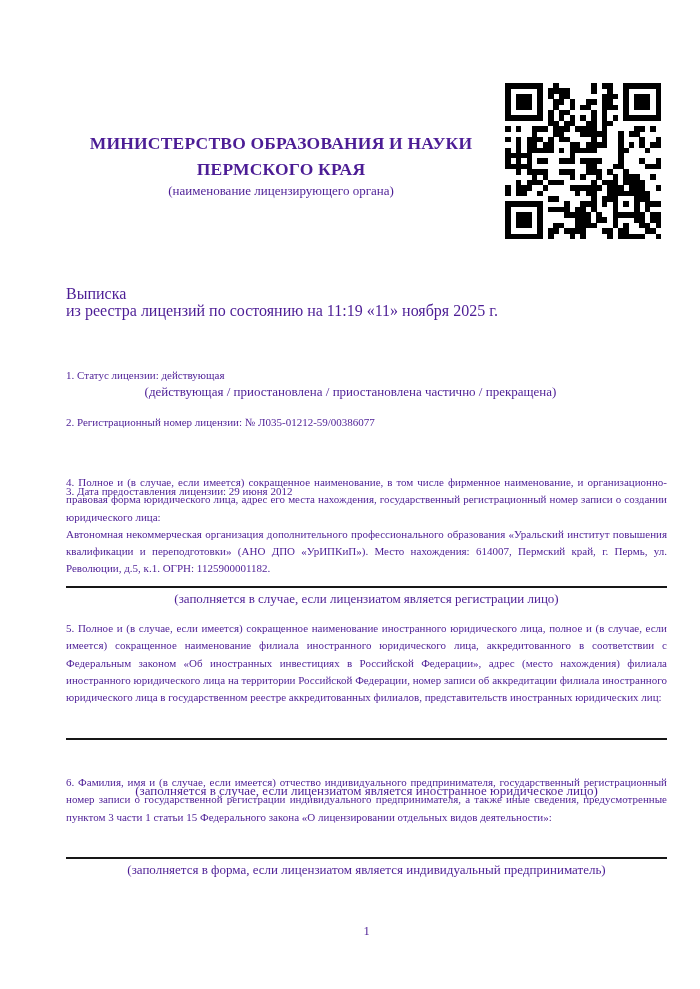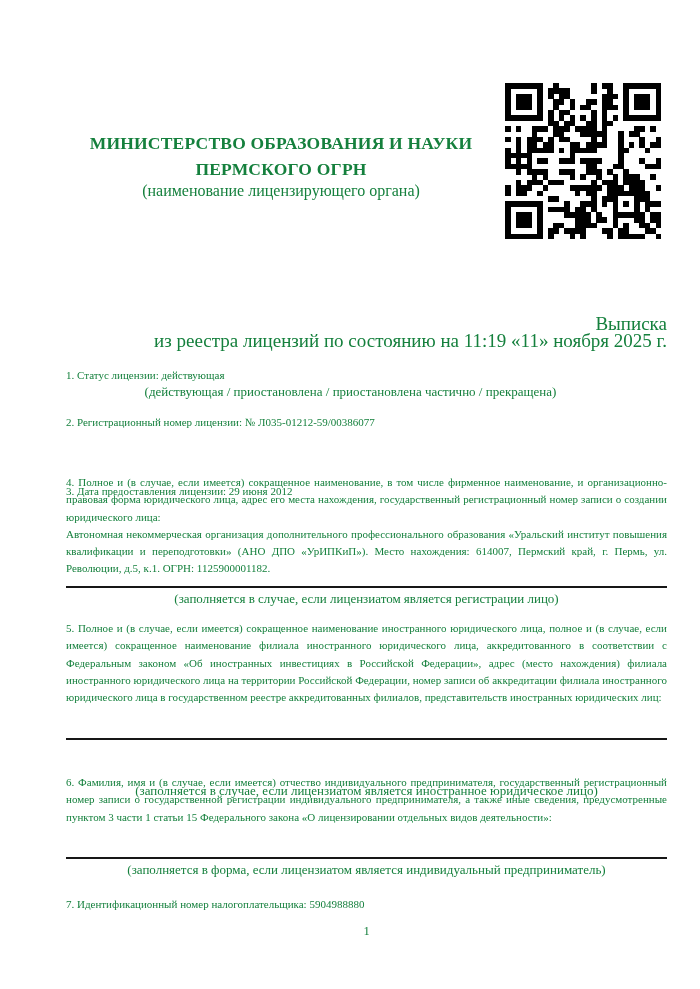--- a/index.html
+++ b/index.html
@@ -3,35 +3,35 @@
 <meta charset="utf-8">
 <style>
   html, body { margin: 0; padding: 0; background: #ffffff; }
   .page {
     position: relative;
     width: 700px;
     height: 989px;
     background: #ffffff;
     overflow: hidden;
     font-family: "Liberation Serif", "DejaVu Serif", serif;
-    color: #15803d;
+    color: #4c1d95;
   }
   .abs { position: absolute; left: 66px; width: 601px; }
 
   
   .qr-box { position: absolute; left: 505px; top: 83px; width: 156px; height: 156px; }
   .qr-box svg { display: block; width: 156px; height: 156px; }
 
   
   .header-block { left: 66px; top: 130px; width: 430px; text-align: center; }
   .ministry-line { font-size: 17.5px; line-height: 26px; font-weight: bold; letter-spacing: 0.2px; }
-  .header-caption { font-size: 16px; line-height: 13px; margin-top: 2px; font-weight: normal; }
+  .header-caption { font-size: 13px; line-height: 13px; margin-top: 2px; font-weight: normal; }
 
   
-  .doc-title { top: 315px; text-align: right; font-size: 19px; line-height: 17.3px; }
+  .doc-title { top: 285px; text-align: left; font-size: 16px; line-height: 17.3px; }
 
   
   .body-text { font-size: 11px; line-height: 17.3px; }
   .just { text-align: justify; text-justify: inter-word; }
   .rule { position: absolute; left: 66px; width: 601px; height: 2px; background: #161616; }
   .rule-caption { font-size: 13px; line-height: 13px; text-align: center; }
   .shift-left { position: relative; left: -16px; }
   .page-number { top: 924px; text-align: center; font-size: 12.5px; line-height: 15px; }
 </style>
 </head>
@@ -454,21 +454,21 @@
           <rect x="23" y="28" width="1.03" height="1.03"></rect>
           <rect x="24" y="28" width="1.03" height="1.03"></rect>
           <rect x="25" y="28" width="1.03" height="1.03"></rect>
           <rect x="28" y="28" width="1.03" height="1.03"></rect>
         </g>
       </svg>
   </div>
 
   <div class="abs header-block">
     <div class="ministry-line">МИНИСТЕРСТВО ОБРАЗОВАНИЯ И НАУКИ</div>
-    <div class="ministry-line">ПЕРМСКОГО ОГРН</div>
+    <div class="ministry-line">ПЕРМСКОГО КРАЯ</div>
     <div class="header-caption">(наименование лицензирующего органа)</div>
   </div>
 
   <div class="abs doc-title">
     <div>Выписка</div>
     <div>из реестра лицензий по состоянию на 11:19 «11» ноября 2025 г.</div>
   </div>
 
   <div class="abs body-text" style="top:367px;">1. Статус лицензии: действующая</div>
   <div class="abs rule-caption" style="top:385px;">
@@ -487,17 +487,16 @@
   <div class="abs rule-caption" style="top:592px;">(заполняется в случае, если лицензиатом является регистрации лицо)</div>
 
   <div class="abs body-text just" style="top:620px;">5. Полное и (в случае, если имеется) сокращенное наименование иностранного юридического лица, полное и (в случае, если имеется) сокращенное наименование филиала иностранного юридического лица, аккредитованного в соответствии с Федеральным законом «Об иностранных инвестициях в Российской Федерации», адрес (место нахождения) филиала иностранного юридического лица на территории Российской Федерации, номер записи об аккредитации филиала иностранного юридического лица в государственном реестре аккредитованных филиалов, представительств иностранных юридических лиц:</div>
   <div class="rule" style="top:738px;"></div>
   <div class="abs rule-caption" style="top:784px;">(заполняется в случае, если лицензиатом является иностранное юридическое лицо)</div>
 
   <div class="abs body-text just" style="top:774px;">6. Фамилия, имя и (в случае, если имеется) отчество индивидуального предпринимателя, государственный регистрационный номер записи о государственной регистрации индивидуального предпринимателя, а также иные сведения, предусмотренные пунктом 3 части 1 статьи 15 Федерального закона «О лицензировании отдельных видов деятельности»:</div>
   <div class="rule" style="top:857px;"></div>
   <div class="abs rule-caption" style="top:863px;">(заполняется в форма, если лицензиатом является индивидуальный предприниматель)</div>
 
-  <div class="abs body-text" style="top:896px;">7. Идентификационный номер налогоплательщика: 5904988880</div>
 
   <div class="abs page-number">1</div>
 
 </div>
 
 </body></html>

